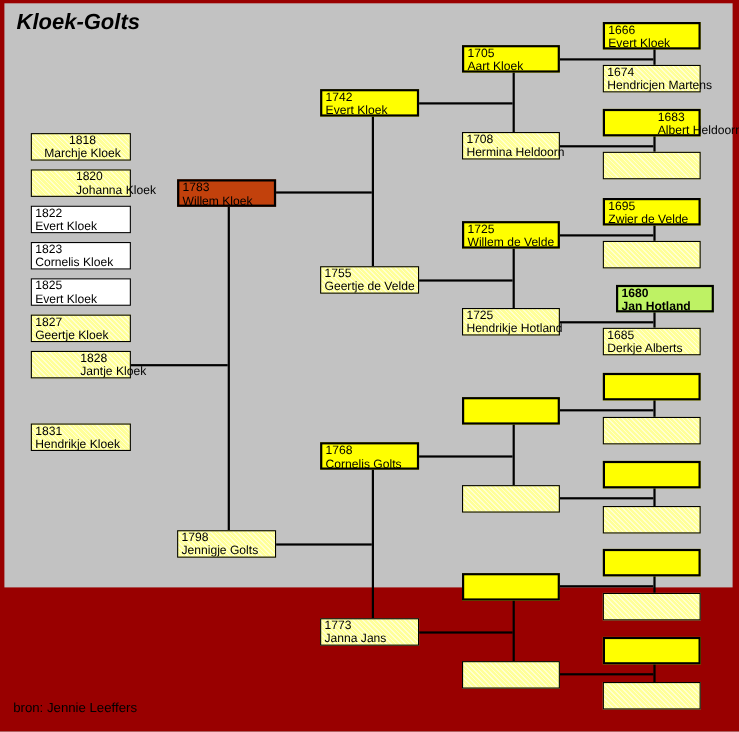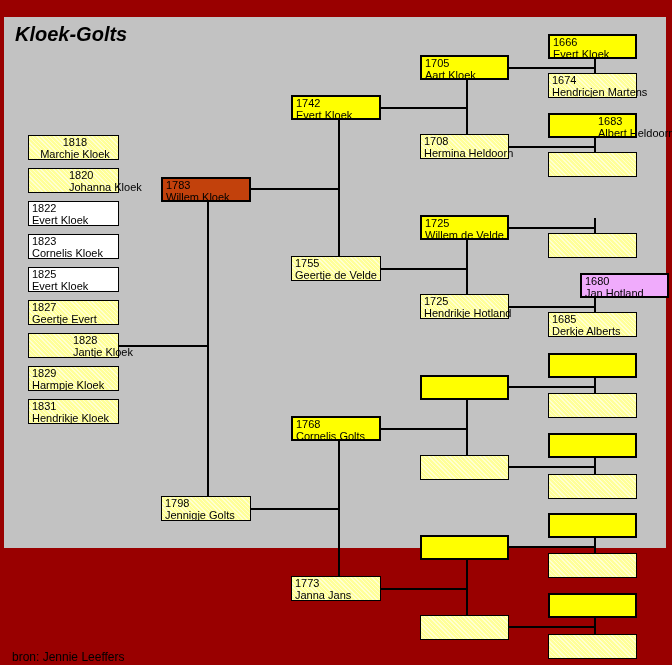--- a/index.html
+++ b/index.html
@@ -8,21 +8,20 @@
     font-family: "Liberation Sans", "DejaVu Sans", sans-serif;
     background: #990000;
     position: relative;
     overflow: hidden;
   }
   #frame {
     position: absolute;
     left: 4px; top: 3px;
     width: 662px; height: 531px;
     background: #C2C2C2;
-    margin-top: 14px;
   }
   #tree-canvas {
     position: absolute;
     left: 0; top: 0; width: 100%; height: 100%;
   }
   .page-title {
     position: absolute;
     left: 11px; top: 6px;
     font-size: 20px;
     font-weight: bold;
@@ -111,30 +110,26 @@
       <div class="person-box white" style="left: 24px; top: 217px; width: 91px; height: 25px; background-color: rgb(255, 255, 255);">
         <span class="person-year">1823</span>
         <span class="person-name">Cornelis Kloek</span>
       </div>
       <div class="person-box white" style="left: 24px; top: 250px; width: 91px; height: 25px; background-color: rgb(255, 255, 255);">
         <span class="person-year">1825</span>
         <span class="person-name">Evert Kloek</span>
       </div>
       <div class="person-box light" style="left: 24px; top: 283px; width: 91px; height: 25px; background-color: rgb(255, 255, 153);">
         <span class="person-year">1827</span>
-        <span class="person-name">Geertje Evert</span>
+        <span class="person-name">Geertje Kloek</span>
       </div>
       <div class="person-box light" style="left: 24px; top: 316px; width: 91px; height: 25px; background-color: rgb(255, 255, 153); padding-left: 44px;">
         <span class="person-year">1828</span>
         <span class="person-name">Jantje Kloek</span>
       </div>
-      <div class="person-box light" style="left: 24px; top: 349px; width: 91px; height: 25px; background-color: rgb(255, 255, 153);">
-        <span class="person-year">1829</span>
-        <span class="person-name">Harmpje Kloek</span>
-      </div>
       <div class="person-box light" style="left: 24px; top: 382px; width: 91px; height: 25px; background-color: rgb(255, 255, 153);">
         <span class="person-year">1831</span>
         <span class="person-name">Hendrikje Kloek</span>
       </div>
       <div class="person-box bright" style="left: 157px; top: 160px; width: 90px; height: 25px; background-color: #c2410c;">
         <span class="person-year">1783</span>
         <span class="person-name">Willem Kloek</span>
       </div>
       <div class="person-box light" style="left: 157px; top: 479px; width: 90px; height: 25px; background-color: rgb(255, 255, 153);">
         <span class="person-year">1798</span>
@@ -197,25 +192,29 @@
         <span class="person-name">Hendricjen Martens</span>
       </div>
       <div class="person-box bright" style="left: 544px; top: 96px; width: 89px; height: 25px; background-color: rgb(255, 255, 0); padding-left: 48px;">
         <span class="person-year">1683</span>
         <span class="person-name">Albert Heldoorn</span>
       </div>
       <div class="person-box light" style="left: 544px; top: 135px; width: 89px; height: 25px; background-color: rgb(255, 255, 153);">
         <span class="person-year"></span>
         <span class="person-name"></span>
       </div>
+      <div class="person-box bright" style="left: 544px; top: 177px; width: 89px; height: 25px; background-color: rgb(255, 255, 0);">
+        <span class="person-year">1695</span>
+        <span class="person-name">Zwier de Velde</span>
+      </div>
       <div class="person-box light" style="left: 544px; top: 216px; width: 89px; height: 25px; background-color: rgb(255, 255, 153);">
         <span class="person-year"></span>
         <span class="person-name"></span>
       </div>
-      <div class="person-box bright" style="left: 576px; top: 256px; width: 89px; height: 25px; background-color: #f0abfc;">
+      <div class="person-box bright" style="left: 556px; top: 256px; width: 89px; height: 25px; background-color: #bef264; font-weight: bold;">
         <span class="person-year">1680</span>
         <span class="person-name">Jan Hotland</span>
       </div>
       <div class="person-box light" style="left: 544px; top: 295px; width: 89px; height: 25px; background-color: rgb(255, 255, 153);">
         <span class="person-year">1685</span>
         <span class="person-name">Derkje Alberts</span>
       </div>
       <div class="person-box bright" style="left: 544px; top: 336px; width: 89px; height: 25px; background-color: rgb(255, 255, 0);">
         <span class="person-year"></span>
         <span class="person-name"></span>

